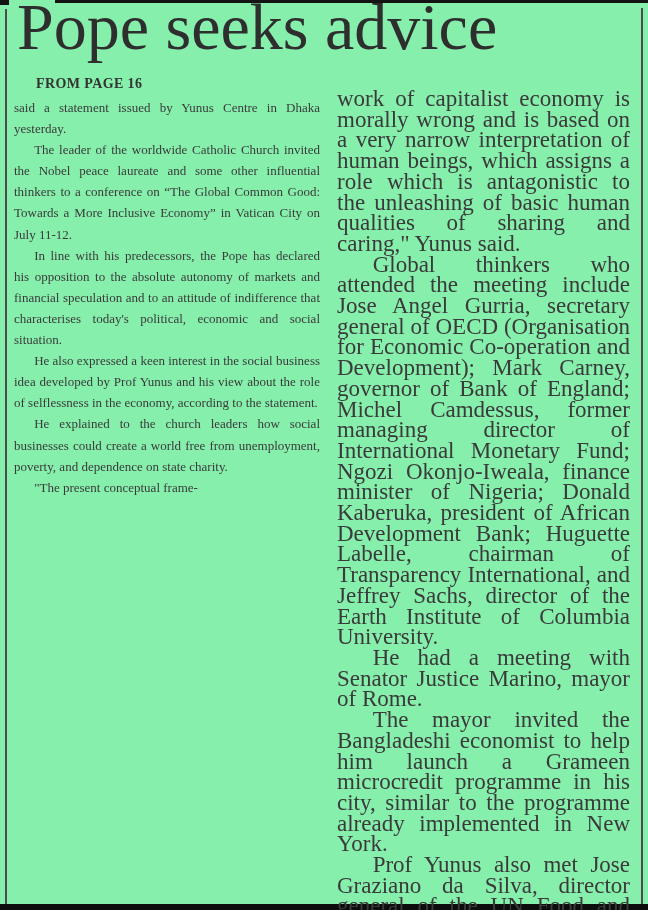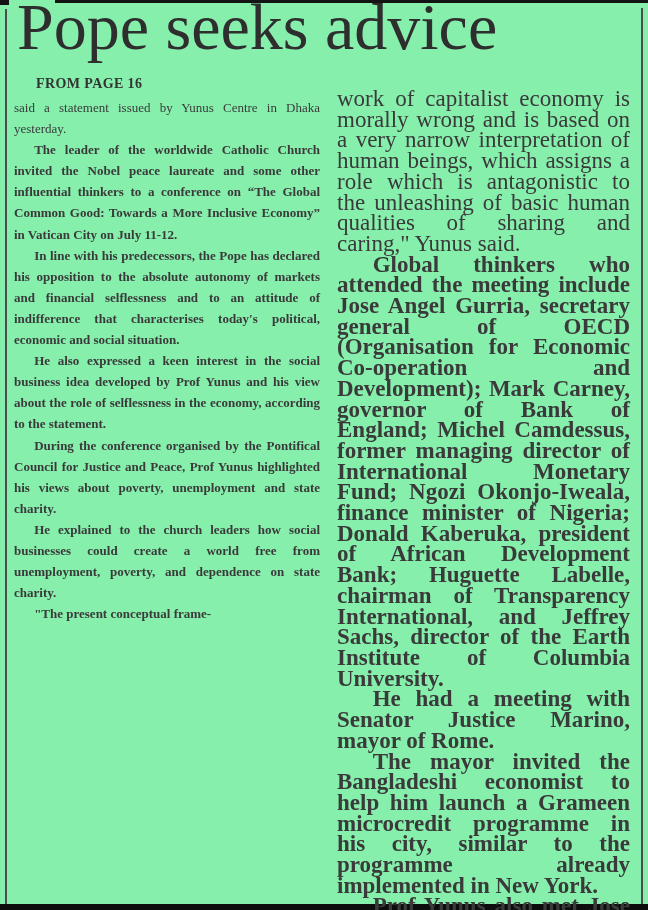--- a/index.html
+++ b/index.html
@@ -44,21 +44,21 @@
     left:14px;top:97px;
     width:616px;
     display:flex;
     gap:17px;
   }
   .col{
     text-align:justify;
     color:#3a3a3a;
   }
   .col p{margin:0;padding:0;}
-  .col p.indent{text-indent:1.55em;font-weight:bold;}
+  .col p.indent{text-indent:1.55em;}
   .col-left{
     width:306px;
     font-size:13px;line-height:21.1px;
   }
   .col-right{
     width:293px;
     font-size:23px;line-height:20.7px;
     margin-top:-8px;
   }
 </style>
@@ -74,23 +74,22 @@
   <div class="bottom-bar"></div>
 
   <h1 class="headline">Pope seeks advice</h1>
 
   <div class="kicker">FROM PAGE 16</div>
 
   <div class="columns">
     <div class="col col-left">
       <p class="no-indent">said a statement issued by Yunus Centre in Dhaka yesterday.</p>
       <p class="indent">The leader of the worldwide Catholic Church invited the Nobel peace laureate and some other influential thinkers to a conference on “The Global Common Good: Towards a More Inclusive Economy” in Vatican City on July 11-12.</p>
-      <p class="indent">In line with his predecessors, the Pope has declared his opposition to the absolute autonomy of markets and financial selflessness and to an attitude of indifference that characterises today's political, economic and social situation.</p>
+      <p class="indent">In line with his predecessors, the Pope has declared his opposition to the absolute autonomy of markets and financial speculation and to an attitude of indifference that characterises today's political, economic and social situation.</p>
       <p class="indent">He also expressed a keen interest in the social business idea developed by Prof Yunus and his view about the role of selflessness in the economy, according to the statement.</p>
-      <p class="indent">During the conference organised by the Pontifical Council for Justice and Peace, Prof Yunus highlighted his views about poverty, unemployment and state charity.</p>
       <p class="indent">He explained to the church leaders how social businesses could create a world free from unemployment, poverty, and dependence on state charity.</p>
       <p class="indent">"The present conceptual frame-</p>
     </div>
     <div class="col col-right">
       <p class="no-indent">work of capitalist economy is morally wrong and is based on a very narrow interpretation of human beings, which assigns a role which is antagonistic to the unleashing of basic human qualities of sharing and caring," Yunus said.</p>
       <p class="indent">Global thinkers who attended the meeting include Jose Angel Gurria, secretary general of OECD (Organisation for Economic Co-operation and Development); Mark Carney, governor of Bank of England; Michel Camdessus, former managing director of International Monetary Fund; Ngozi Okonjo-Iweala, finance minister of Nigeria; Donald Kaberuka, president of African Development Bank; Huguette Labelle, chairman of Transparency International, and Jeffrey Sachs, director of the Earth Institute of Columbia University.</p>
       <p class="indent">He had a meeting with Senator Justice Marino, mayor of Rome.</p>
       <p class="indent">The mayor invited the Bangladeshi economist to help him launch a Grameen microcredit programme in his city, similar to the programme already implemented in New York.</p>
       <p class="indent">Prof Yunus also met Jose Graziano da Silva, director general of the UN Food and Agriculture Organization (FAO) and addressed the staff of the UN agency.</p>
     </div>

